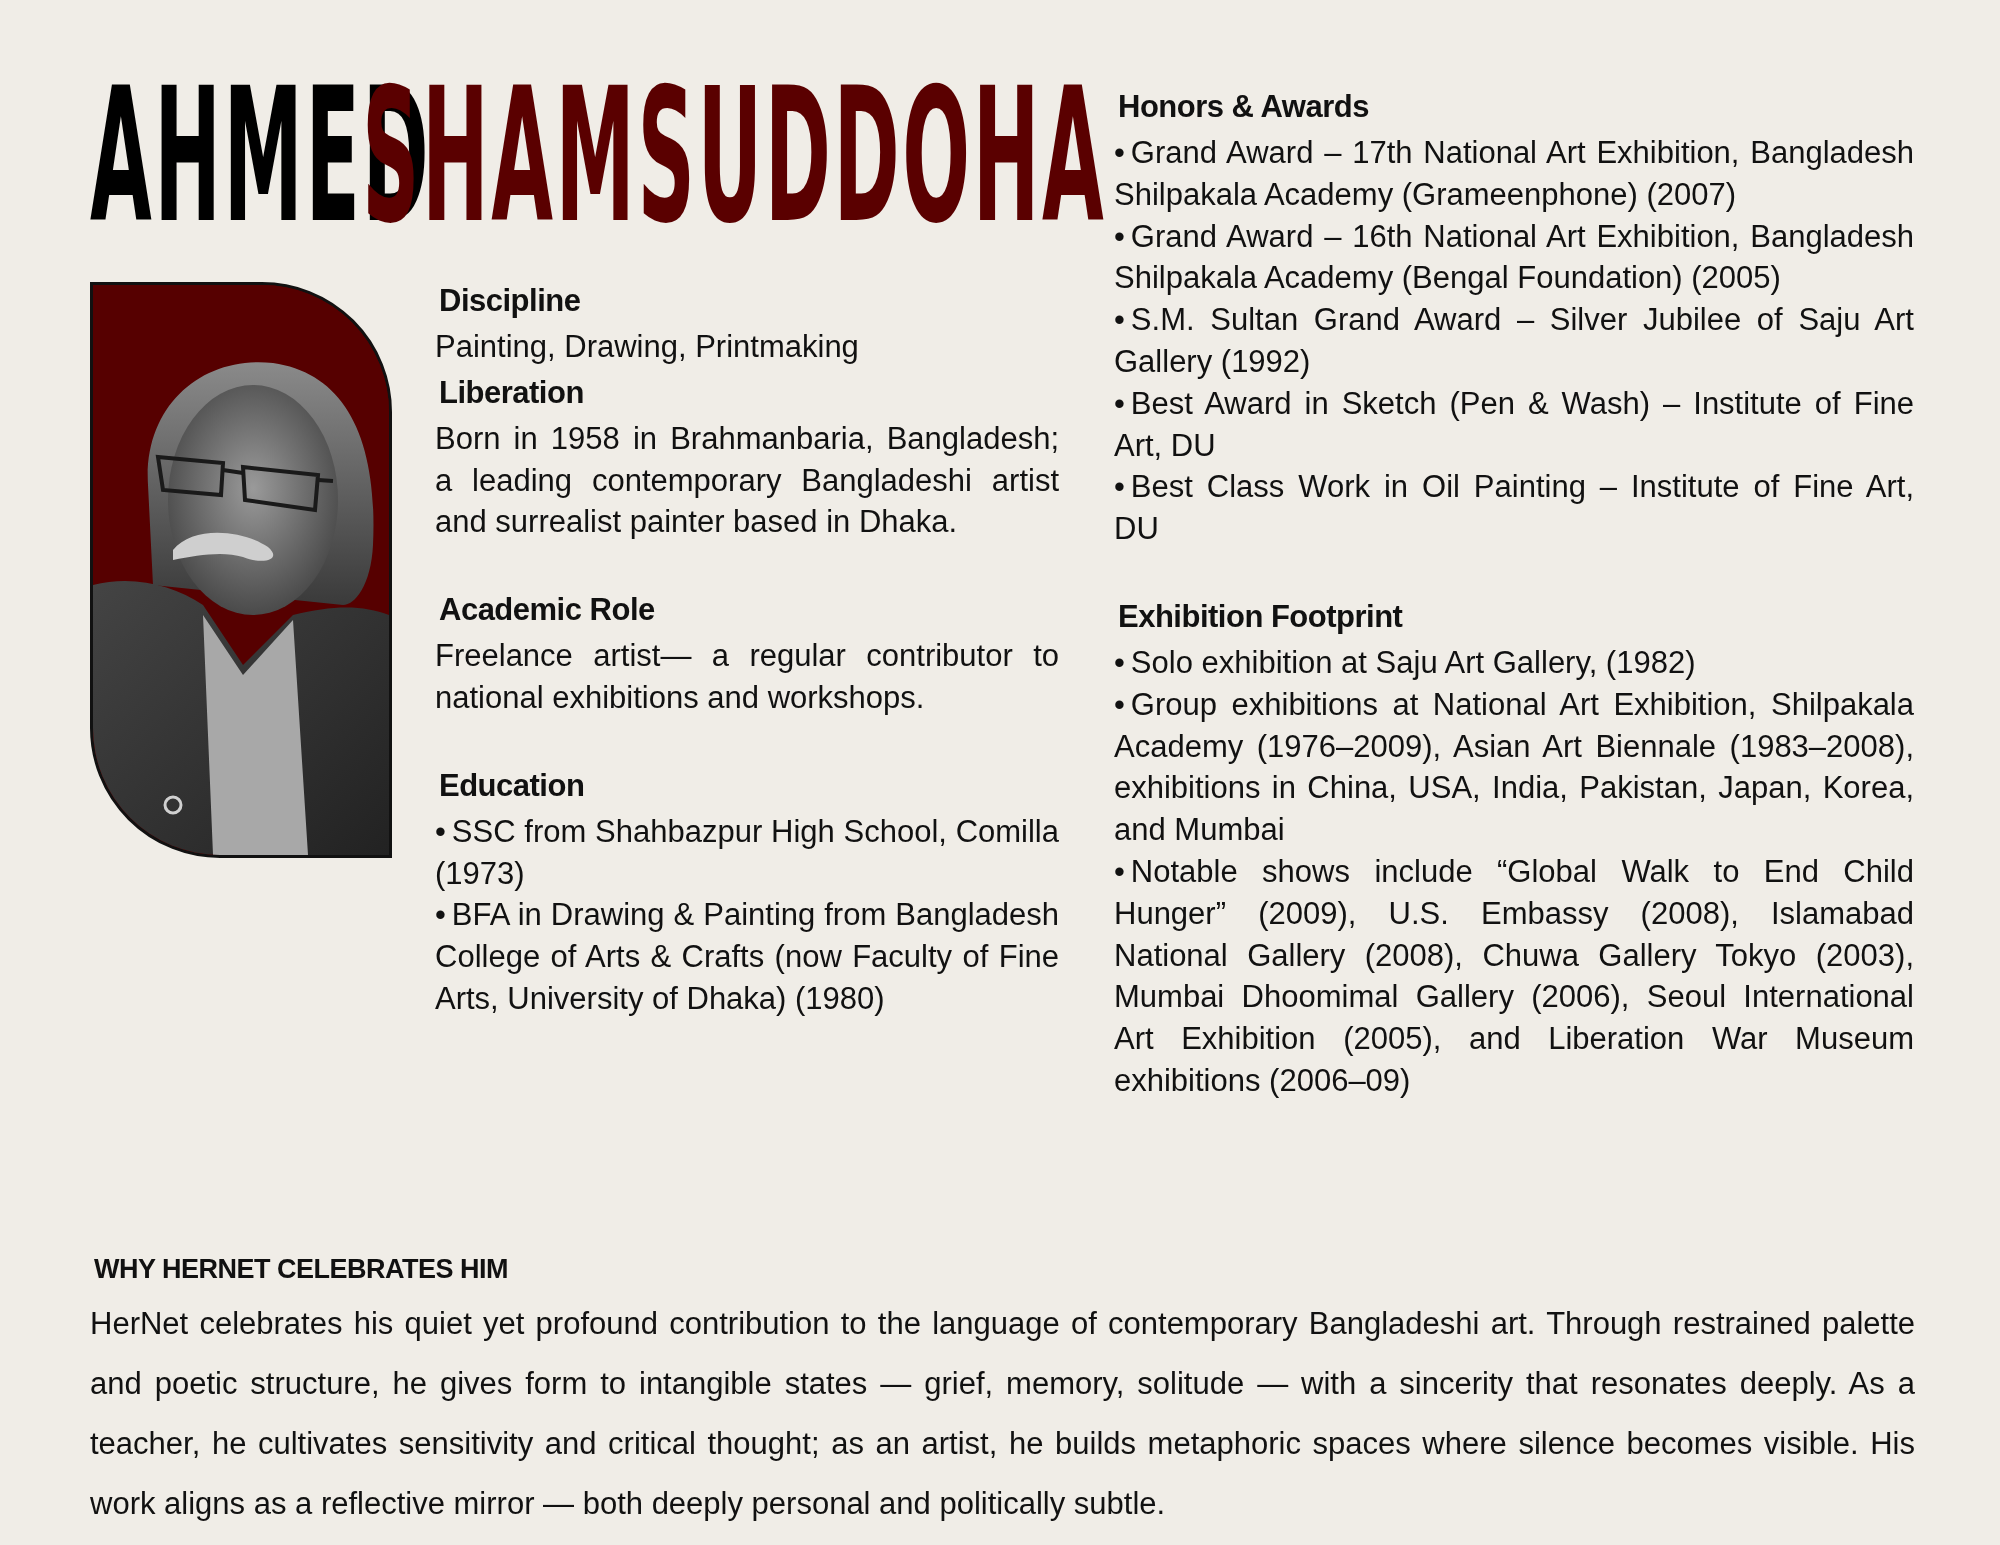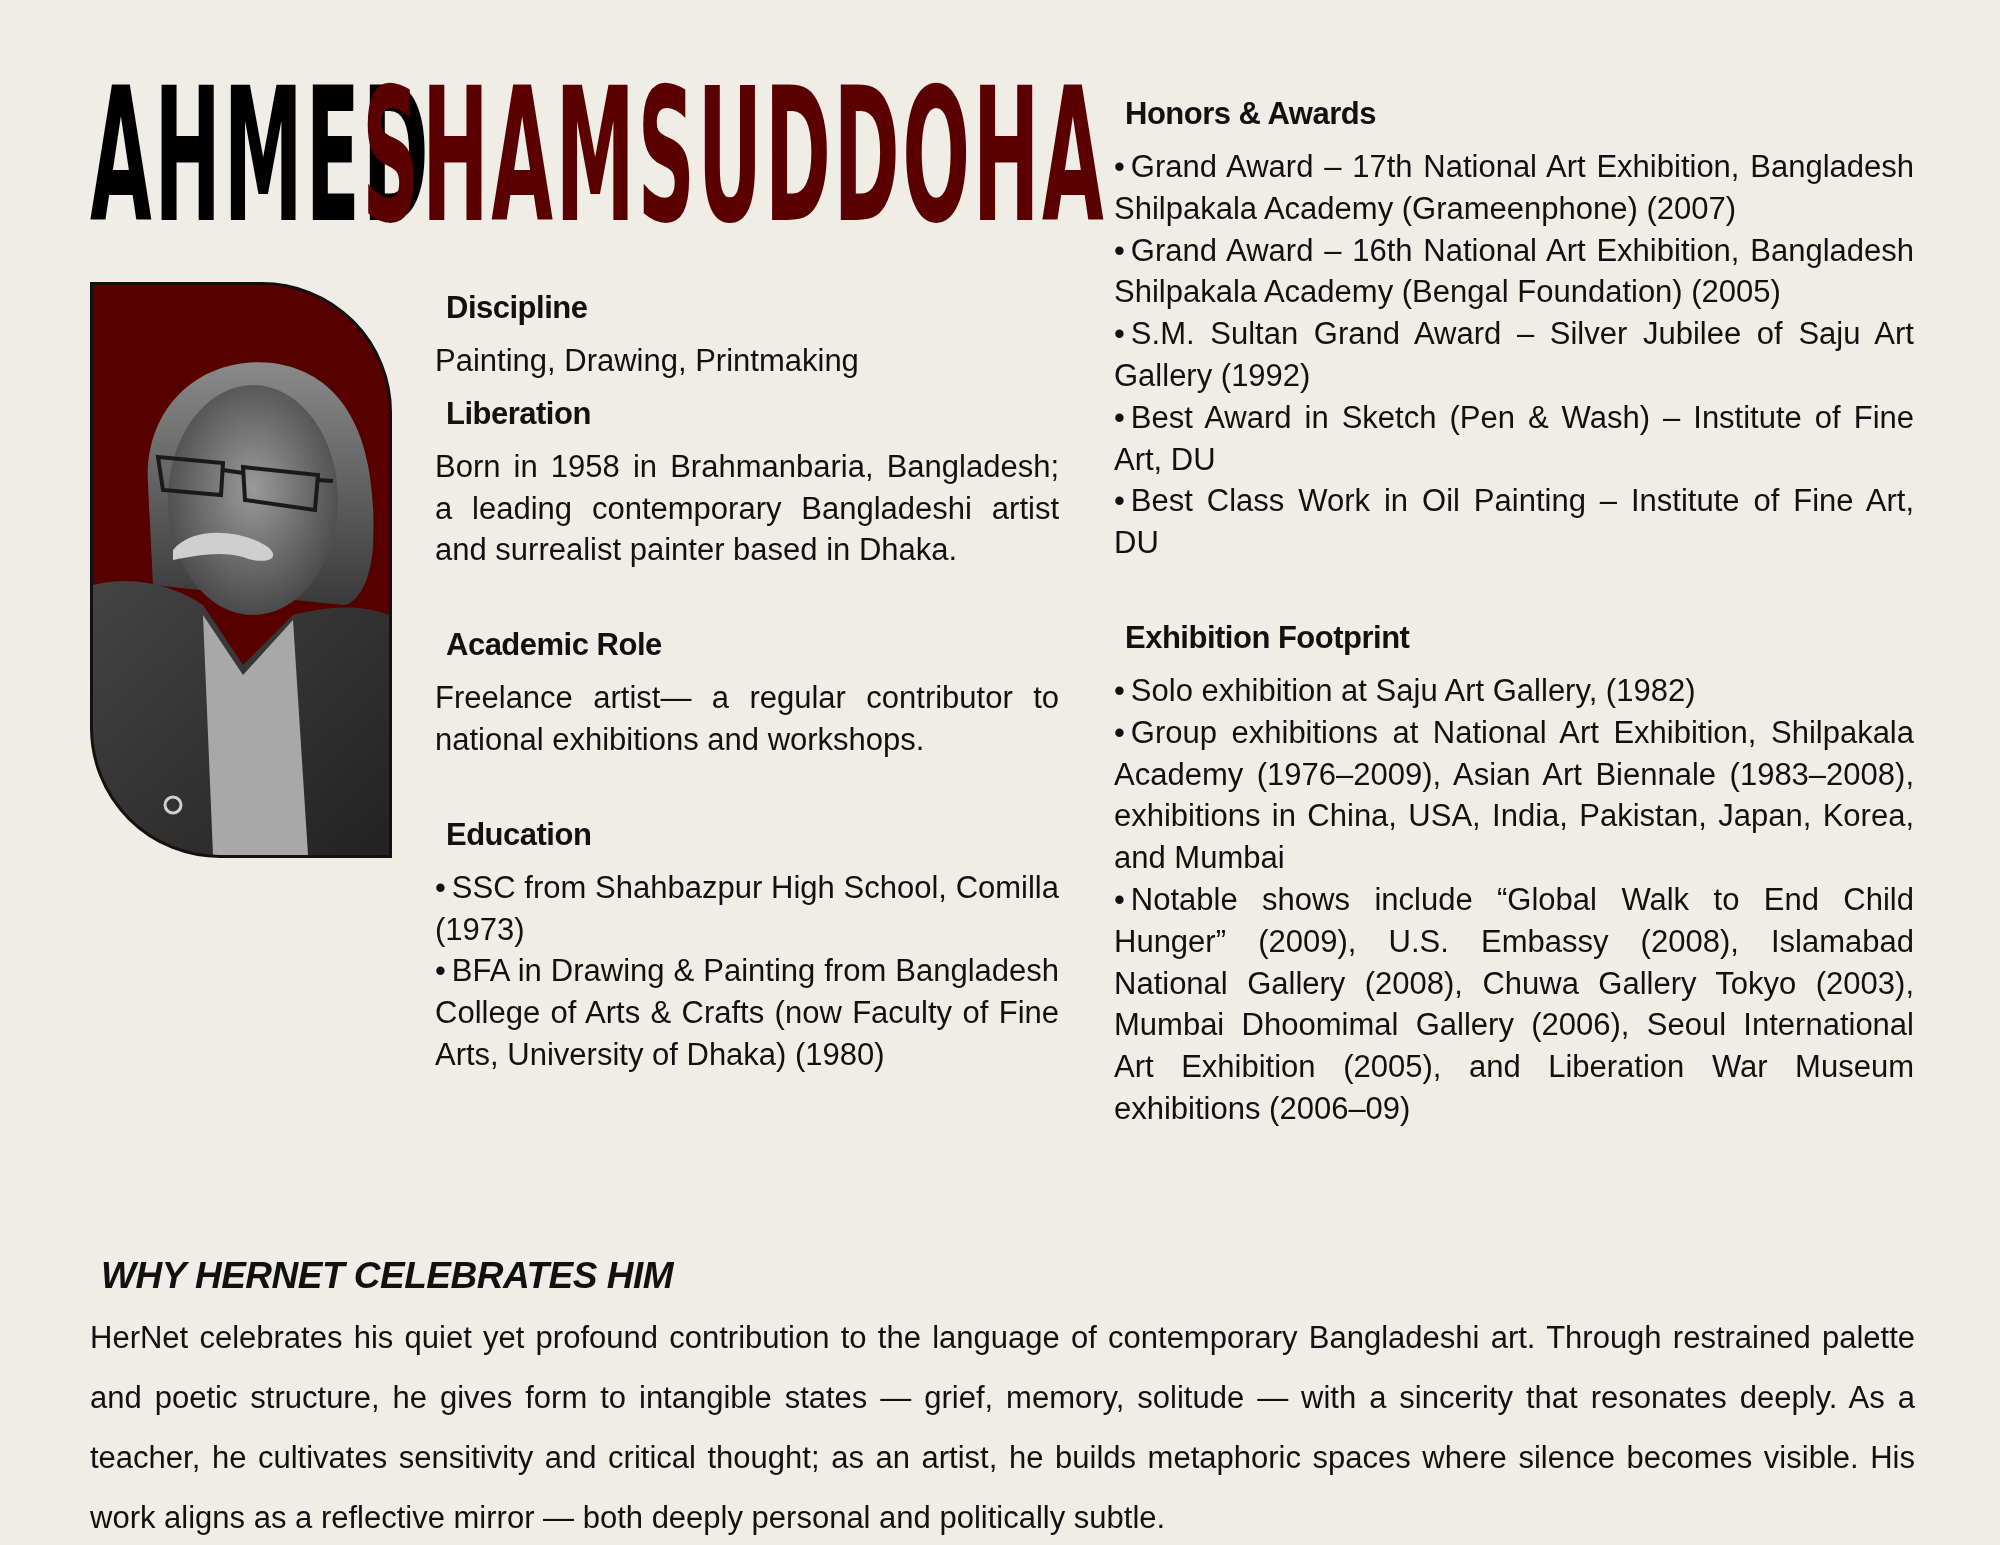--- a/index.html
+++ b/index.html
@@ -62,21 +62,21 @@
       position: absolute;
       left: 1114px;
       top: 82px;
       width: 800px;
     }
     .heading {
       font-weight: 700;
       font-size: 31px;
       line-height: 42px;
       letter-spacing: -0.5px;
-      margin: 11px;
+      margin: 4px;
     }
     .body-text {
       font-size: 31px;
       line-height: 41.8px;
       margin: 0;
       text-align: justify;
       text-align-last: left;
       transform-origin: left top;
     }
     .gap { height: 42px; }
@@ -87,21 +87,21 @@
       text-align: justify;
     }
     .bullet { margin-right: 6px; }
 
     .footer {
       position: absolute;
       left: 90px;
       top: 1244px;
       width: 1825px;
     }
-    .footer .heading { font-size: 37px; font-style: italic; }
+    .footer .heading { font-size: 27px; }
     .footer .body-text { font-size: 31px; line-height: 60px; }
   </style>
 </head>
 <body>
 
 <div class="title">
   <span class="title-word title-first">AHMED</span>
   <span class="title-word title-last">SHAMSUDDOHA</span>
 </div>
 

